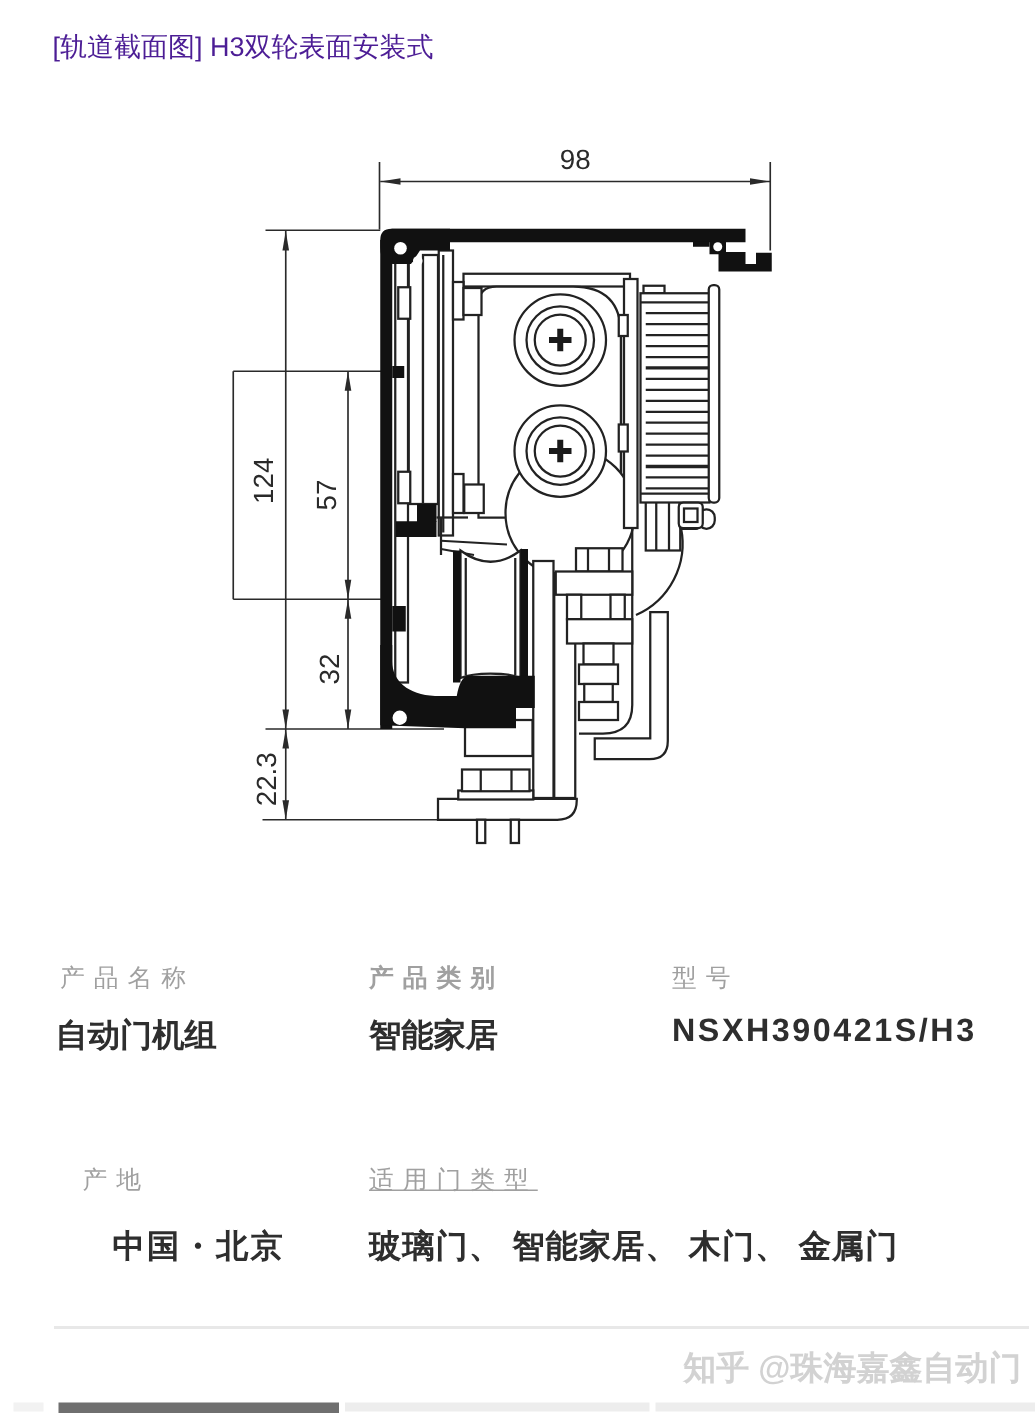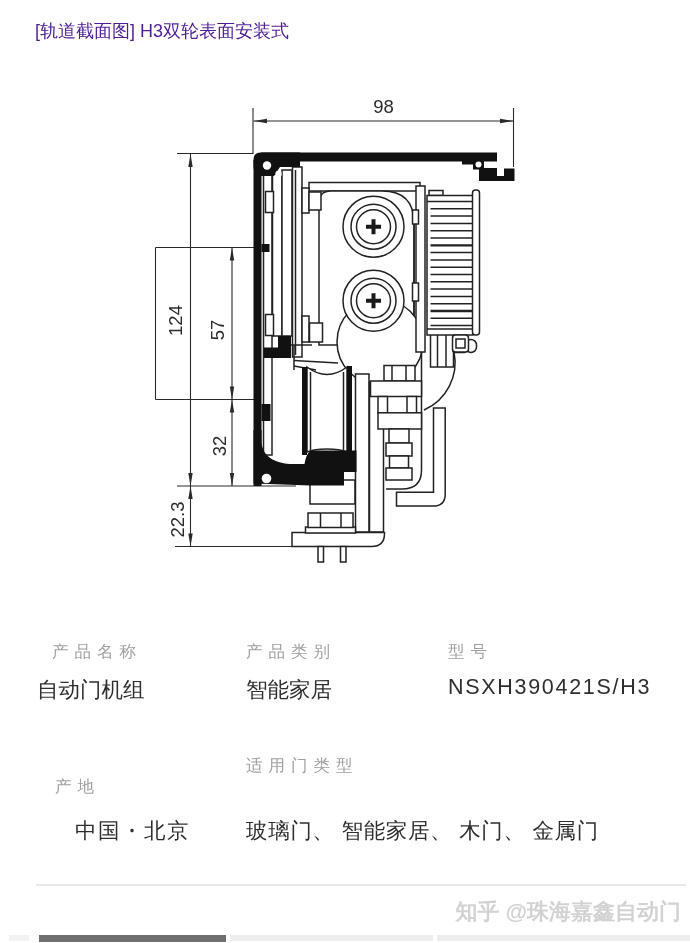--- a/index.html
+++ b/index.html
@@ -1,19 +1,19 @@
 <!DOCTYPE html>
 <html><head>
 <meta charset="utf-8">
 <style>
   html,body{margin:0;padding:0;}
   body{width:690px;height:943px;background:#ffffff;font-family:"Liberation Sans",sans-serif;position:relative;overflow:hidden;}
   .abs{position:absolute;}
   .lbl{font-size:16.5px;color:#a0a0a0;letter-spacing:6px;}
-  .val{font-size:21.5px;color:#2e2e2e;font-weight:normal;}
+  .val{font-size:21.5px;color:#2e2e2e;font-weight:bold;}
 </style>
 </head>
 <body>
 
 <div class="abs" style="left:35px;top:19px;font-size:18px;color:#4c1d95;font-weight:500;">[轨道截面图] H3双轮表面安装式</div>
 
 <svg class="abs" style="left:0;top:0;" width="690" height="600" viewBox="0 0 690 600" fill="none" stroke-linecap="butt">
 <g stroke="#2a2a2a" stroke-width="1.1">
 
 <g>
@@ -228,35 +228,35 @@
 </g>
 
 <g fill="#fff" stroke="none">
   <circle cx="267" cy="165.5" r="4.2"></circle>
   <circle cx="278.5" cy="174" r="3.2"></circle>
   <circle cx="478.5" cy="164.5" r="3"></circle>
   <circle cx="266.5" cy="478.5" r="4.8"></circle>
 </g>
 </svg>
 
-<div class="abs lbl" style="left:52px;top:641px;">产品名称</div>
-
-<div class="abs lbl" style="left:246px;top:641px;">产品类别</div>
+<div class="abs lbl" style="left:40px;top:641px;">产品名称</div>
+
+<div class="abs lbl" style="left:246px;top:641px;font-weight:bold;">产品类别</div>
 
 <div class="abs lbl" style="left:448px;top:641px;">型号</div>
 
 <div class="abs val" style="left:37px;top:675px;">自动门机组</div>
 
 <div class="abs val" style="left:246px;top:675px;">智能家居</div>
 
 <div class="abs val" style="left:448px;top:675px;letter-spacing:1.7px;">NSXH390421S/H3</div>
 
 <div class="abs lbl" style="left:55px;top:776px;">产地</div>
 
-<div class="abs lbl" style="left:246px;top:755px;">适用门类型</div>
+<div class="abs lbl" style="left:246px;top:776px;text-decoration:underline;">适用门类型</div>
 
 <div class="abs val" style="left:40px;top:816px;letter-spacing:1.5px;margin-left:35px;">中国・北京</div>
 
 <div class="abs val" style="left:246px;top:816px;letter-spacing:0.7px;">玻璃门、 智能家居、 木门、 金属门</div>
 
 <div class="abs" style="left:36px;top:884px;width:650px;height:2px;background:#e8e8e8;"></div>
 
 <div class="abs" style="right:9px;top:897px;font-size:22px;color:#d2d2d2;font-weight:bold;">知乎 @珠海嘉鑫自动门</div>
 
 <div class="abs" style="left:9px;top:935px;width:20px;height:6px;background:#f2f2f2;"></div>

